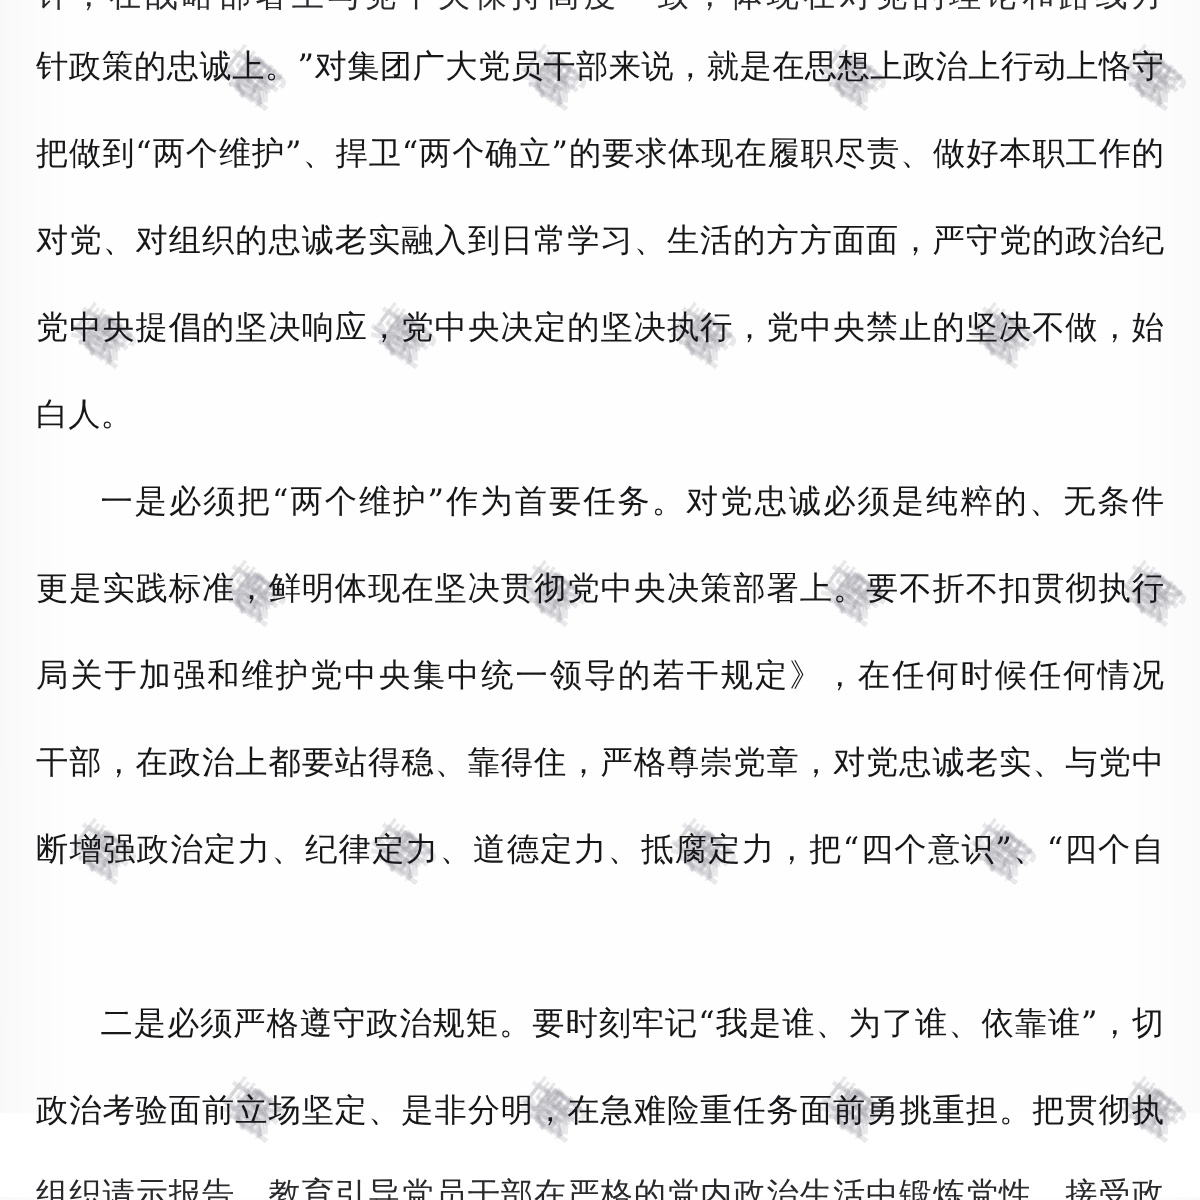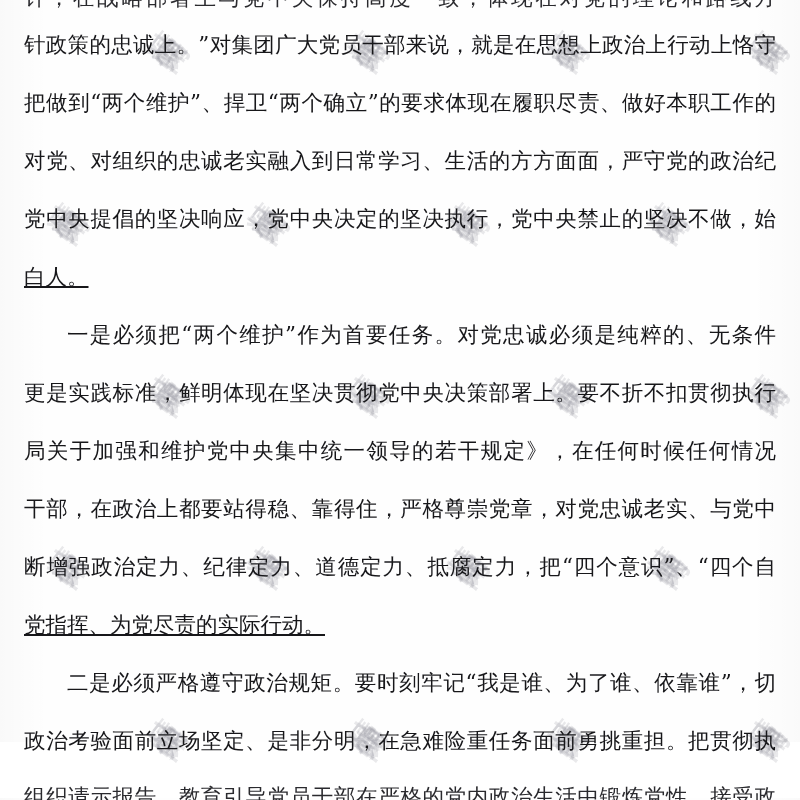--- a/index.html
+++ b/index.html
@@ -58,21 +58,20 @@
     font-family: "DejaVu Serif", "Liberation Serif", serif;
   }
   .doc-line.justify {
     white-space: normal;
     text-align: justify;
     text-align-last: justify;
     overflow: hidden;
   }
   .doc-line.last {
     text-align-last: left;
-    text-decoration: underline;
   }
   .doc-line.indent {
     text-indent: 43px;
   }
 
   
   .clip-top {
     top: -17px;
     color: #2a2a2e;
   }
@@ -136,19 +135,18 @@
       <div class="doc-line justify" style="top: 30px;">针政策的忠诚上。”对集团广大党员干部来说，就是在思想上政治上行动上恪守对党的忠诚，</div>
       <div class="doc-line justify" style="top: 88px;">把做到“两个维护”、捍卫“两个确立”的要求体现在履职尽责、做好本职工作的实效上，把</div>
       <div class="doc-line justify" style="top: 146px;">对党、对组织的忠诚老实融入到日常学习、生活的方方面面，严守党的政治纪律和政治规矩，</div>
       <div class="doc-line justify" style="top: 204px;">党中央提倡的坚决响应，党中央决定的坚决执行，党中央禁止的坚决不做，始终做政治上的明</div>
       <div class="doc-line last" style="top: 262px;">白人。</div>
       <div class="doc-line justify indent" style="top: 320px;">一是必须把“两个维护”作为首要任务。对党忠诚必须是纯粹的、无条件的，是政治标准、</div>
       <div class="doc-line justify" style="top: 378px;">更是实践标准，鲜明体现在坚决贯彻党中央决策部署上。要不折不扣贯彻执行《中共中央政治</div>
       <div class="doc-line justify" style="top: 436px;">局关于加强和维护党中央集中统一领导的若干规定》，在任何时候任何情况下，两级党员领导</div>
       <div class="doc-line justify" style="top: 494px;">干部，在政治上都要站得稳、靠得住，严格尊崇党章，对党忠诚老实、与党中央同心同德，不</div>
       <div class="doc-line justify" style="top: 552px;">断增强政治定力、纪律定力、道德定力、抵腐定力，把“四个意识”、“四个自信”转化成听</div>
-      <div class="doc-line last" style="top: 610px;">党指挥、为党尽责的实际行动。</div>
       <div class="doc-line justify indent" style="top: 668px;">二是必须严格遵守政治规矩。要时刻牢记“我是谁、为了谁、依靠谁”，切实做到在重大</div>
       <div class="doc-line justify" style="top: 726px;">政治考验面前立场坚定、是非分明，在急难险重任务面前勇挑重担。把贯彻执行党中央《关于</div>
       <div class="doc-line justify clip-bottom" style="top: 782px;">组织请示报告，教育引导党员干部在严格的党内政治生活中锻炼党性、接受政治体检，不断增</div>
     </div>
 
 </div>
 
 </body></html>

